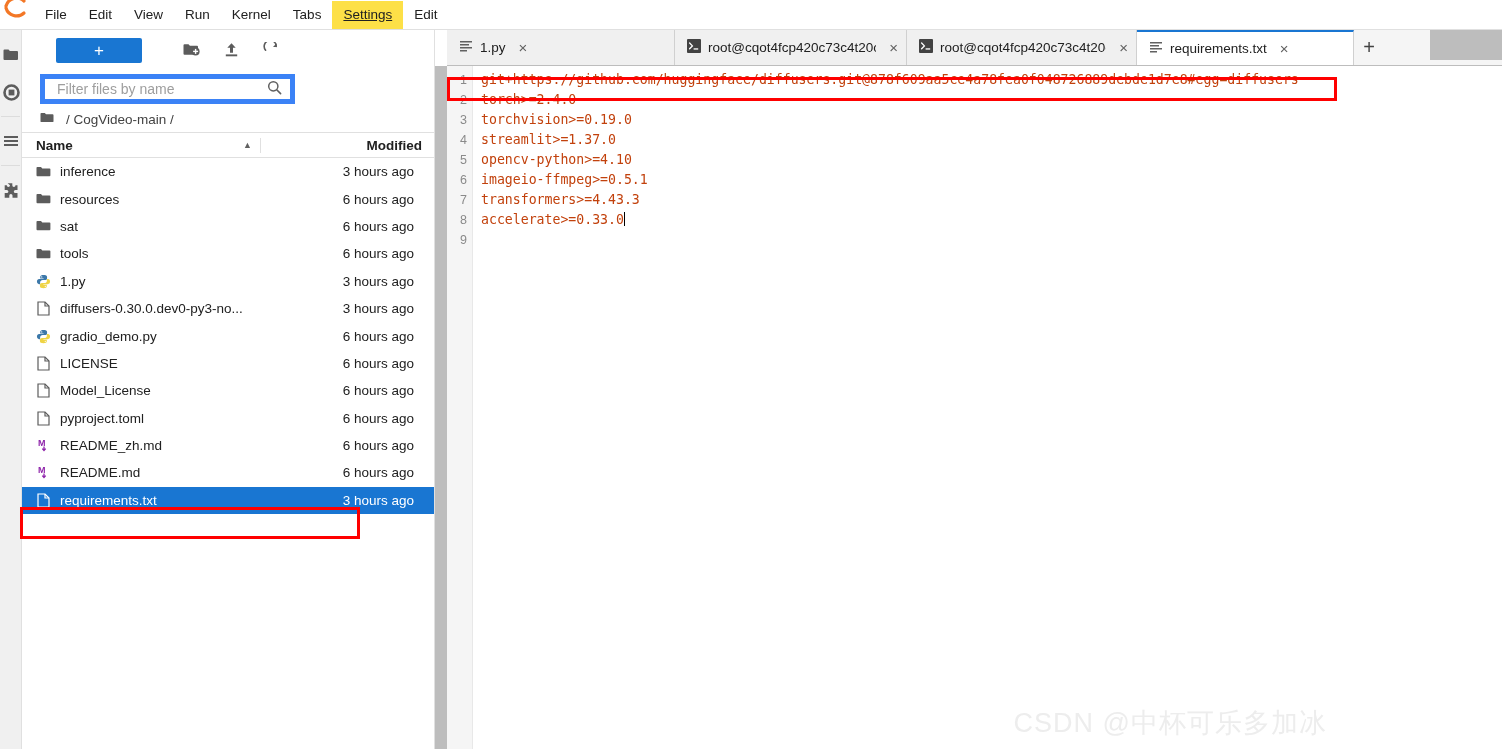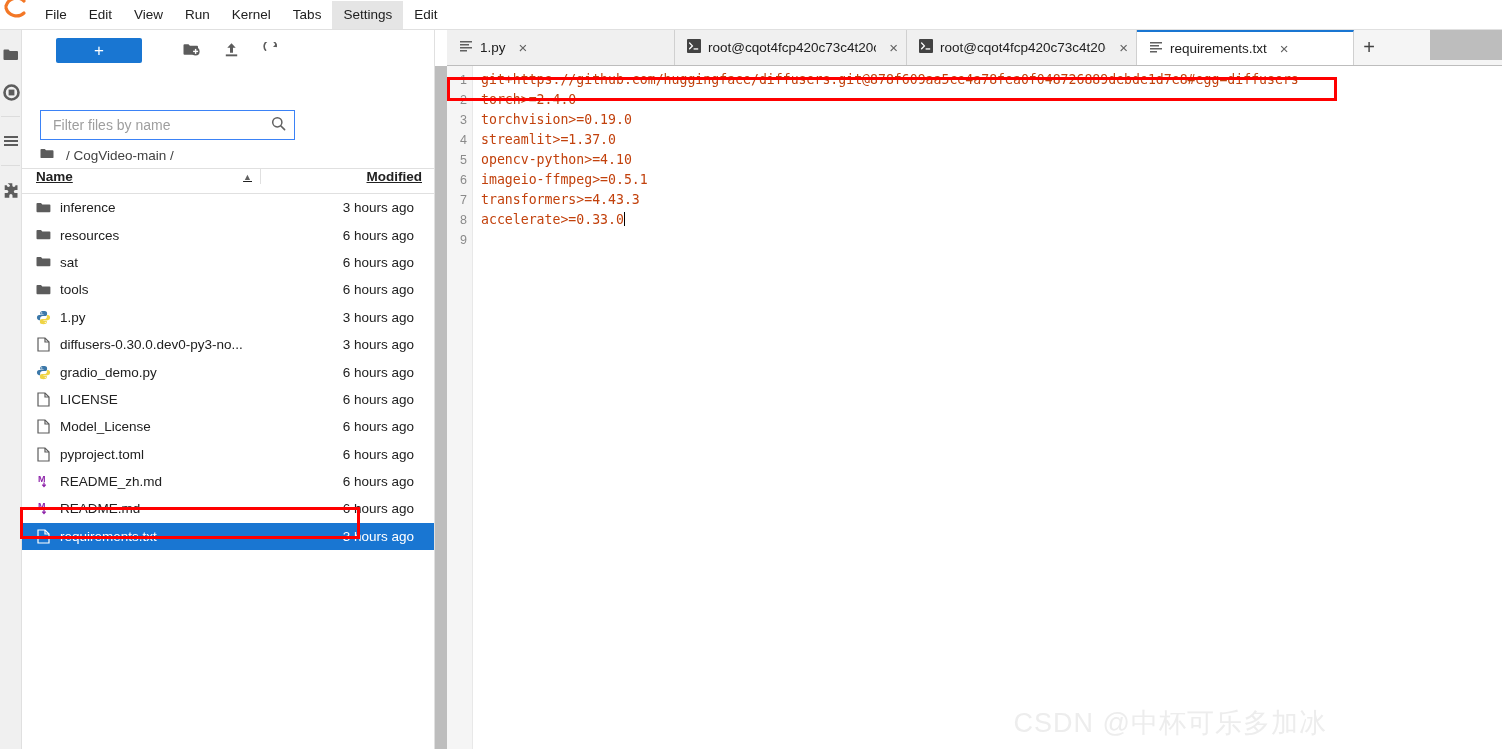--- a/index.html
+++ b/index.html
@@ -19,21 +19,21 @@
     position: absolute; left:0; top:0; width:1502px; height:30px;
     background:#fff; display:flex; align-items:center;
     border-bottom:1px solid #e0e0e0;
   }
   .jp-logo { width:34px; height:30px; position:relative; flex:0 0 34px; }
   .jp-logo svg { position:absolute; left:2px; top:-6px; }
   .menu-item {
     padding:5px 11px; font-size:13.5px; color:#212121; line-height:18px;
     cursor:default; white-space:nowrap;
   }
-  .menu-item.active { background:#e5e5e5; }
+  .menu-item.active { background:#fde047;text-decoration:underline; }
 
   
   .activitybar {
     position:absolute; left:0; top:30px; width:22px; height:719px;
     background:#f0f0f0; border-right:1px solid #e0e0e0;
   }
   .ab-icon {
     width:22px; height:48px; display:flex; align-items:center; justify-content:center;
     color:#616161;
   }
@@ -62,38 +62,38 @@
     display:flex; align-items:center; justify-content:center;
   }
   .tb-btn {
     width:30px; height:26px; display:flex; align-items:center; justify-content:center;
     background:transparent; border:none; cursor:pointer; color:#5c5c5c;
   }
   .tb-spacer { width:14px; }
 
   .fb-filter-wrap { padding:4px 10px 2px 18px; }
   .fb-filter {
-    height:30px; width:255px; border:1px solid #3b82f6; background:#fff;
-    display:flex; align-items:center; padding:0 8px 0 10px;margin-top:36px;
+    height:30px; width:255px; border:5px solid #3b82f6; background:#fff;
+    display:flex; align-items:center; padding:0 8px 0 10px;
   }
   .fb-filter input {
     border:none; outline:none; flex:1; font-size:14px; color:#757575;
     font-family:"Liberation Sans", sans-serif; background:transparent;
   }
   .fb-filter input::placeholder { color:#9e9e9e; }
 
   .fb-breadcrumb {
     height:26px; display:flex; align-items:center; gap:12px;
     padding-left:18px; font-size:13.5px; color:#424242;
   }
 
   .fb-head {
-    display:flex; height:26px; align-items:flex-start;
+    display:flex; height:26px; align-items:center;
     border-top:1px solid #e0e0e0; border-bottom:1px solid #e0e0e0;
-    font-size:13.5px; color:#212121; font-weight:600;text-decoration:underline;
+    font-size:13.5px; color:#212121; font-weight:600;
   }
   .fb-head .col-name { flex:1; padding-left:14px; display:flex; align-items:center; justify-content:space-between; padding-right:8px;}
   .fb-head .col-mod  { width:174px; padding-right:12px; text-align:right; border-left:1px solid #e0e0e0; }
   .sort-caret { font-size:9px; color:#616161; }
 
   .fb-list { flex:1; overflow:hidden; position:relative; }
   .fb-row {
     display:flex; align-items:center; height:27.4px; font-size:13.5px;
     color:#212121; cursor:default;
   }

